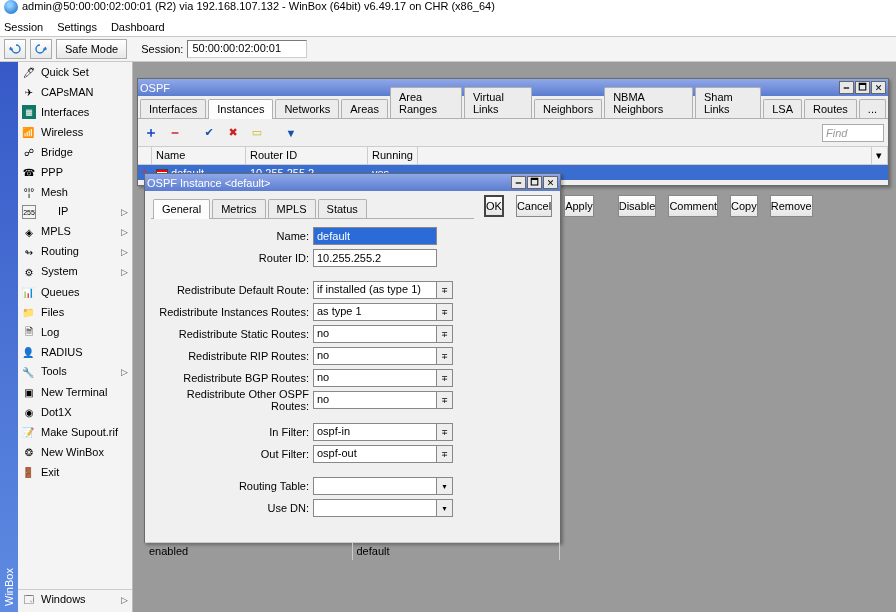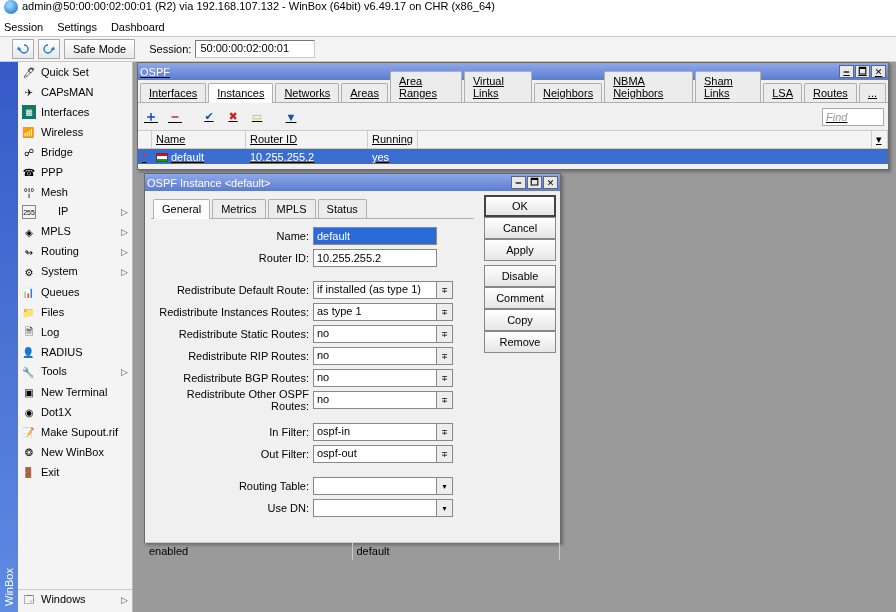--- a/index.html
+++ b/index.html
@@ -4,21 +4,21 @@
 <style>
 * { box-sizing: border-box; margin: 0; padding: 0; font-family: Tahoma, Arial, sans-serif; font-size: 11px; }
 body { background: #fff; width: 896px; height: 612px; overflow: hidden; position: relative; }
 
 .titlebar { height: 18px; display: flex; align-items: flex-start; padding: 0 4px; background: #fff; color: #000; }
 .titlebar .logo { width: 14px; height: 14px; border-radius: 50%; background: radial-gradient(circle at 40% 35%, #8fd0ff 15%, #3a86d8 70%); margin-right: 4px; }
 
 .menubar { height: 18px; display: flex; align-items: center; padding: 0 4px; gap: 14px; background: #fff; }
 .menubar span { cursor: default; }
 
-.toolbar-row { height: 26px; border-top: 1px solid #c9c9c9; border-bottom: 1px solid #c9c9c9; display: flex; align-items: center; padding: 0 12px; gap: 4px; background: #f4f4f4; }
+.toolbar-row { height: 26px; border-top: 1px solid #c9c9c9; border-bottom: 1px solid #c9c9c9; display: flex; align-items: center; padding: 0 4px; gap: 4px; background: #f4f4f4; }
 .tb-btn { width: 22px; height: 20px; border: 1px solid #aaa; background: linear-gradient(#fff,#e8e8e8); display: flex; align-items: center; justify-content: center; }
 .safe-mode { height: 20px; border: 1px solid #aaa; background: linear-gradient(#fff,#e8e8e8); padding: 0 8px; display: flex; align-items: center; }
 .sess-label { margin-left: 10px; }
 .sess-box { border: 1px inset #ccc; background: #fff; height: 18px; padding: 1px 4px; width: 120px; }
 
 .main-area { display: flex; height: calc(612px - 62px); }
 .blue-gutter { width: 18px; background: linear-gradient(#5e8be2,#3659c7); color: #fff; writing-mode: vertical-rl; transform: rotate(180deg); display: flex; align-items: center; justify-content: flex-start; padding: 6px 0; font-size: 12px; }
 .sidebar { width: 115px; background: #f4f4f4; border-right: 1px solid #bbb; position: relative; }
 .side-item { height: 20px; display: flex; align-items: center; padding: 0 4px; gap: 5px; }
 .side-item.with-sub { justify-content: space-between; }
@@ -26,41 +26,41 @@
 .tri { color: #555; font-size: 9px; }
 .side-windows { position: absolute; bottom: 2px; left: 0; right: 0; border-top: 1px solid #ccc; }
 
 .workspace { flex: 1; background: #9a9a9a; position: relative; }
 
 .child-win { position: absolute; background: #f0f0f0; border: 1px solid #6a6a6a; box-shadow: 2px 2px 3px rgba(0,0,0,.3); }
 .child-tb { height: 17px; background: linear-gradient(#8fa8e8,#5b7cd0); color: #fff; display: flex; align-items: center; justify-content: space-between; padding: 0 2px; font-size: 11px; }
 .win-ctrls { display: flex; gap: 1px; }
 .win-ctrl { width: 15px; height: 13px; background: #e8e8e8; border: 1px solid #666; display: flex; align-items: center; justify-content: center; color: #000; font-size: 9px; }
 
-.ospf-win { top: 0; left: 4px; width: 752px; height: 108px; text-decoration: underline; }
+.ospf-win { top: 16px; left: 4px; width: 752px; height: 108px; }
 .tabbar { display: flex; align-items: flex-end; height: 23px; background: #f0f0f0; border-bottom: 1px solid #b0b0b0; padding: 0 2px; gap: 2px; }
 .tab { padding: 3px 8px; background: #ececec; border: 1px solid #b0b0b0; border-bottom: none; border-radius: 2px 2px 0 0; cursor: default; }
 .tab.active { background: #fdfdfd; margin-bottom: -1px; padding-bottom: 4px; }
 .toolbar2 { height: 28px; background: #f0f0f0; display: flex; align-items: center; padding: 0 4px; gap: 6px; border-bottom: 1px solid #ccc; }
 .tool-ic { width: 18px; height: 18px; display: flex; align-items: center; justify-content: center; border: 1px solid transparent; }
 .find-box { margin-left: auto; width: 62px; height: 18px; border: 1px solid #aaa; background: #fff; color: #999; font-style: italic; padding: 0 3px; display:flex; align-items:center; }
 
 .list-hdr { display: flex; height: 18px; border-bottom: 1px solid #ccc; background: #f4f4f4; }
 .list-hdr .col { border-right: 1px solid #ccc; padding: 2px 4px; }
 .list-row { display: flex; height: 15px; background: #3a6dd0; color: #fff; align-items: center; }
 .list-row .col { padding: 0 4px; }
 .list-row .name-col { color: #fff; }
 .row-marker { width: 14px; color: #c33; text-align: left; padding-left: 2px; }
 .mini-flag { display:inline-block; width:12px; height:9px; background: linear-gradient(to bottom, #f00 33%, #fff 33% 66%, #0a0 66%); border:1px solid #444; margin-right:3px; vertical-align:middle; }
 
 .inst-win { top: 111px; left: 11px; width: 417px; height: 370px; }
 .inst-tabs { display: flex; height: 22px; align-items: flex-end; padding: 2px 2px 0; gap: 2px; border-bottom: 1px solid #b0b0b0; }
 .inst-body { display: flex; height: calc(100% - 17px); }
 .form-area { flex: 1; padding: 6px 6px; overflow: hidden; }
-.btn-col { width: 80px; padding: 4px; display: flex; flex-direction: column; gap: 0; }
+.btn-col { width: 80px; padding: 4px; display: flex; flex-direction: row; gap: 12px; }
 .btn-col button { height: 22px; border: 1px solid #888; background: linear-gradient(#fff,#e6e6e6); }
 .form-row { display: flex; align-items: center; height: 22px; }
 .form-row.gap-top { margin-top: 10px; }
 .form-label { width: 162px; text-align: right; padding-right: 4px; }
 .form-field { flex: 1; display: flex; }
 .form-field input, .form-field .sel { height: 18px; border: 1px solid #888; background: #fff; padding: 1px 3px; width: 124px; }
 .sel-btn { width: 16px; height: 18px; border: 1px solid #888; border-left: none; background: #eee; display:flex; align-items:center; justify-content:center; font-size:8px; }
 .inst-status { height: 18px; border-top: 1px solid #ccc; display: flex; }
 .inst-status .half { flex: 1; padding: 2px 4px; border-right: 1px solid #ccc; }
 

